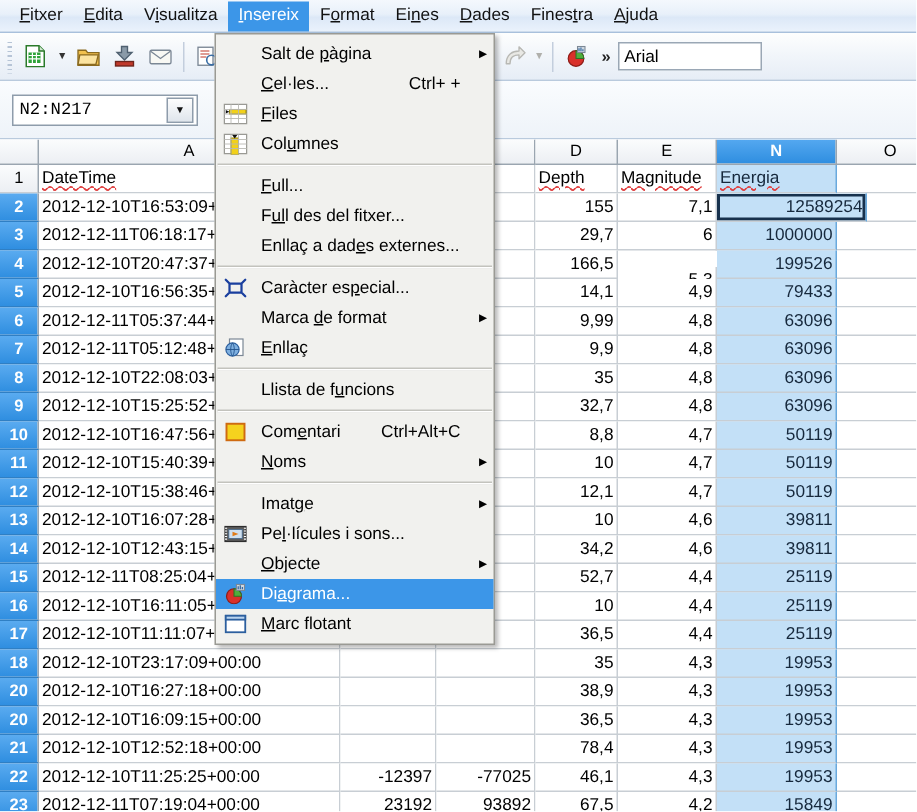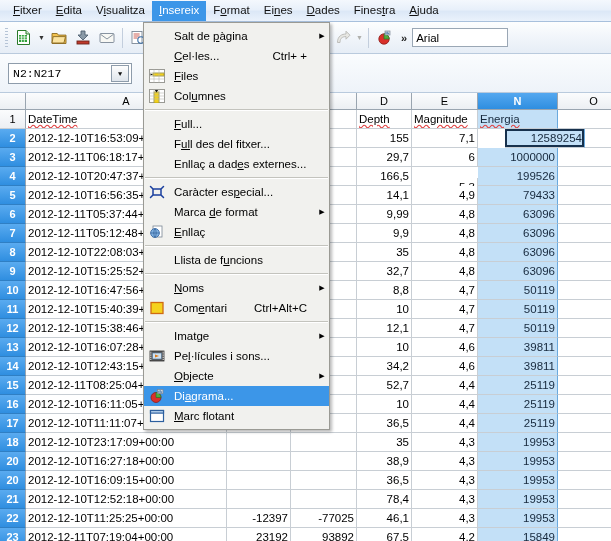--- a/index.html
+++ b/index.html
@@ -459,21 +459,21 @@
         <div class="cell txt selcol hdrtext" style="width: 80px;">Energia</div>
         <div class="cell txt" style="width: 72px;"></div>
       </div>
       <div class="datarow">
         <div class="rowhdr sel">2</div>
         <div class="cell txt" style="width: 201px;">2012-12-10T16:53:09+00:00</div>
         <div class="cell num" style="width: 64px;"></div>
         <div class="cell num" style="width: 66px;"></div>
         <div class="cell num" style="width: 55px;">155</div>
         <div class="cell num" style="width: 66px;">7,1</div>
-        <div class="cell num selcol active" style="width: 80px; margin-left: 27px;">12589254</div>
+        <div class="cell num selcol active" style="width: 100px;">12589254</div>
         <div class="cell num" style="width: 72px;"></div>
       </div>
       <div class="datarow">
         <div class="rowhdr sel">3</div>
         <div class="cell txt" style="width: 201px;">2012-12-11T06:18:17+00:00</div>
         <div class="cell num" style="width: 64px;"></div>
         <div class="cell num" style="width: 66px;"></div>
         <div class="cell num" style="width: 55px;">29,7</div>
         <div class="cell num" style="width: 66px;">6</div>
         <div class="cell num selcol" style="width: 80px;">1000000</div>
@@ -770,34 +770,34 @@
       </div>
       <div class="menu-sep"></div>
       <div class="menu-item">
         <span class="mi-icon"></span>
         <span class="mi-label">Llista de f<u>u</u>ncions</span>
         <span class="mi-short"></span>
         <span class="mi-sub"></span>
       </div>
       <div class="menu-sep"></div>
       <div class="menu-item">
-        <span class="mi-icon"></span>
-        <span class="mi-label"><u>N</u>oms</span>
-        <span class="mi-short"></span>
-        <span class="mi-sub">▶</span>
-      </div>
-      <div class="menu-item">
         <span class="mi-icon">
           <svg width="16" height="14" viewBox="0 0 16 14">
         <rect x="2" y="1.5" width="12" height="11" fill="#f5d21e" stroke="#cf6a11" stroke-width="1.3"></rect>
           </svg>
         </span>
         <span class="mi-label">Com<u>e</u>ntari</span>
         <span class="mi-short">Ctrl+Alt+C</span>
         <span class="mi-sub"></span>
+      </div>
+      <div class="menu-item">
+        <span class="mi-icon"></span>
+        <span class="mi-label"><u>N</u>oms</span>
+        <span class="mi-short"></span>
+        <span class="mi-sub">▶</span>
       </div>
       <div class="menu-sep"></div>
       <div class="menu-item">
         <span class="mi-icon"></span>
         <span class="mi-label">Imat<u>g</u>e</span>
         <span class="mi-short"></span>
         <span class="mi-sub">▶</span>
       </div>
       <div class="menu-item">
         <span class="mi-icon">

